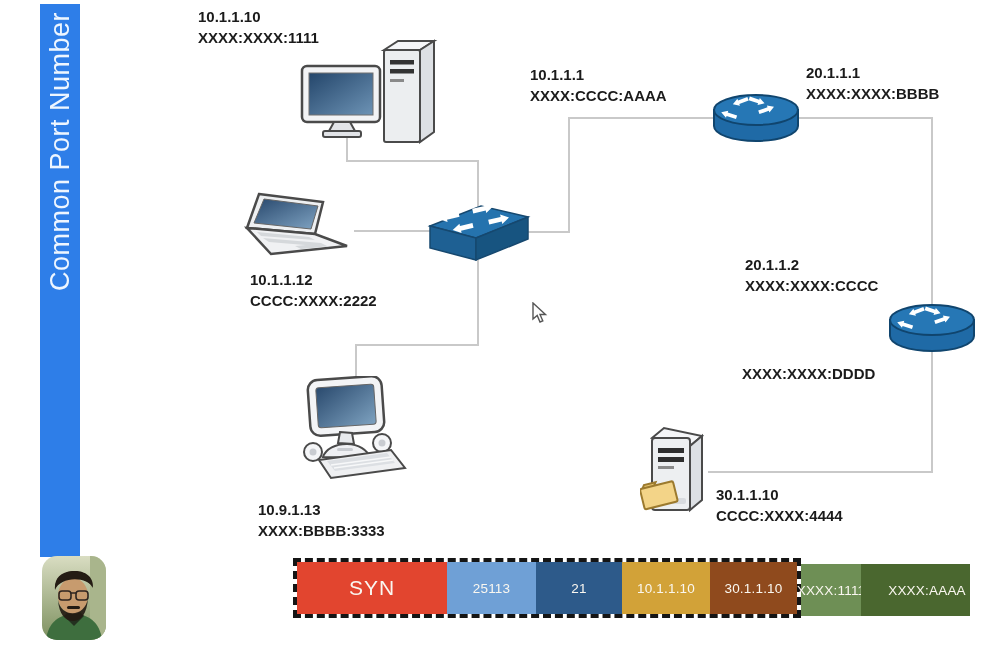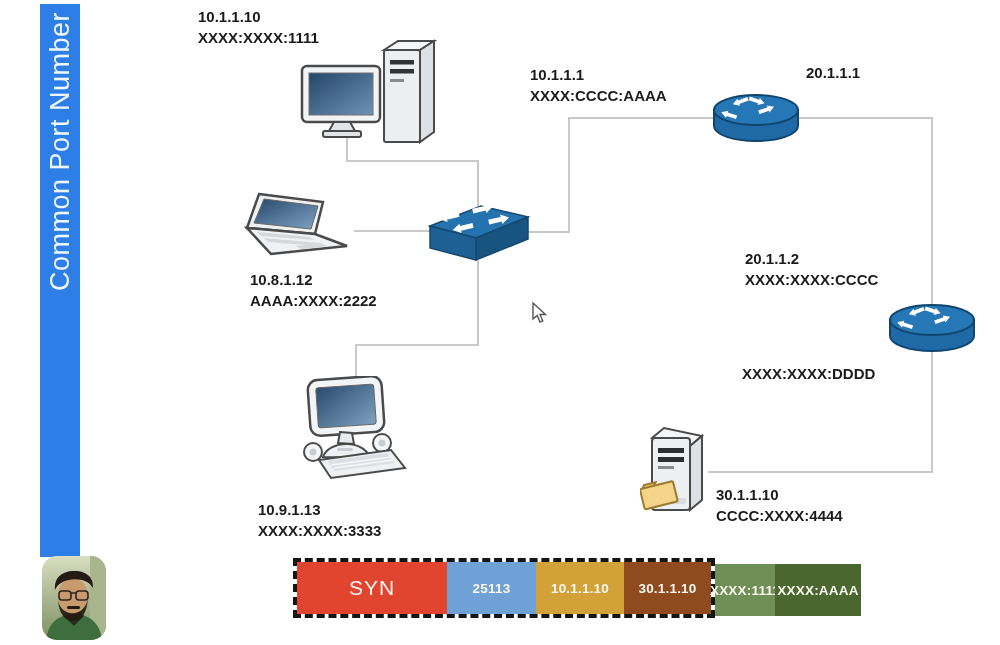--- a/index.html
+++ b/index.html
@@ -26,21 +26,21 @@
   .nodelabel{
     position:absolute;z-index:3;color:#1b1b1b;font-weight:700;
     font-size:15px;line-height:21px;white-space:nowrap;
   }
   
   .packet{position:absolute;left:293px;top:558px;display:flex;align-items:center;z-index:3;}
   .packet-dashed{display:flex;border:4px dashed #151515;}
   .packet-outside{display:flex;margin-top:4px;}
   .seg{
     height:52px;display:flex;align-items:center;justify-content:center;
-    color:#faf7f0;font-weight:700;font-size:13.5px;letter-spacing:.2px;
+    color:#faf7f0;font-weight:400;font-size:13.5px;letter-spacing:.2px;
   }
   .seg-lg{font-size:21px;font-weight:400;letter-spacing:1px;}
   .cursor{position:absolute;left:532px;top:302px;z-index:5;}
 </style>
 </head>
 <body>
 
 <div id="canvas">
 
   <div class="sidebar" style="background: rgb(46, 126, 232);">
@@ -211,51 +211,53 @@
   <div class="nodelabel" style="left:198px;top:6px">
     <div>10.1.1.10</div>
     <div>XXXX:XXXX:1111</div>
   </div>
   <div class="nodelabel" style="left:530px;top:64px">
     <div>10.1.1.1</div>
     <div>XXXX:CCCC:AAAA</div>
   </div>
   <div class="nodelabel" style="left:806px;top:62px">
     <div>20.1.1.1</div>
+    <div>XXXX:XXXX:BBBB</div>
   </div>
   <div class="nodelabel" style="left:250px;top:269px">
-    <div>10.8.1.12</div>
-    <div>AAAA:XXXX:2222</div>
-  </div>
-  <div class="nodelabel" style="left:745px;top:248px">
+    <div>10.1.1.12</div>
+    <div>CCCC:XXXX:2222</div>
+  </div>
+  <div class="nodelabel" style="left:745px;top:254px">
     <div>20.1.1.2</div>
     <div>XXXX:XXXX:CCCC</div>
   </div>
   <div class="nodelabel" style="left:742px;top:363px">
     <div>XXXX:XXXX:DDDD</div>
   </div>
   <div class="nodelabel" style="left:258px;top:499px">
     <div>10.9.1.13</div>
-    <div>XXXX:XXXX:3333</div>
+    <div>XXXX:BBBB:3333</div>
   </div>
   <div class="nodelabel" style="left:716px;top:484px">
     <div>30.1.1.10</div>
     <div>CCCC:XXXX:4444</div>
   </div>
 
   <div class="packet">
     <div class="packet-dashed">
       <div class="seg seg-lg" style="width: 150px; background: rgb(226, 69, 47);">SYN</div>
       <div class="seg" style="width: 89px; background: rgb(111, 160, 214);">25113</div>
+      <div class="seg" style="width: 86px; background: rgb(45, 90, 138);">21</div>
       <div class="seg" style="width: 88px; background: rgb(210, 162, 56);">10.1.1.10</div>
       <div class="seg" style="width: 87px; background: rgb(143, 74, 29);">30.1.1.10</div>
     </div>
     <div class="packet-outside">
       <div class="seg" style="width: 60px; background: rgb(110, 143, 85);">XXXX:1111</div>
-      <div class="seg" style="width: 86px; background: rgb(74, 103, 47);">XXXX:AAAA</div>
+      <div class="seg" style="width: 86px; background: rgb(74, 103, 47); padding-left: 23px;">XXXX:AAAA</div>
     </div>
   </div>
 
   <div class="cursor">
     <svg width="16" height="22" viewBox="0 0 16 22">
       <path d="M1,1 L1,17 L5.2,13.5 L8,20 L10.8,18.8 L8,12.5 L13.5,12.5 Z" fill="#fdfdfd" stroke="#555" stroke-width="1.4"></path>
     </svg>
   </div>
 
 </div>

